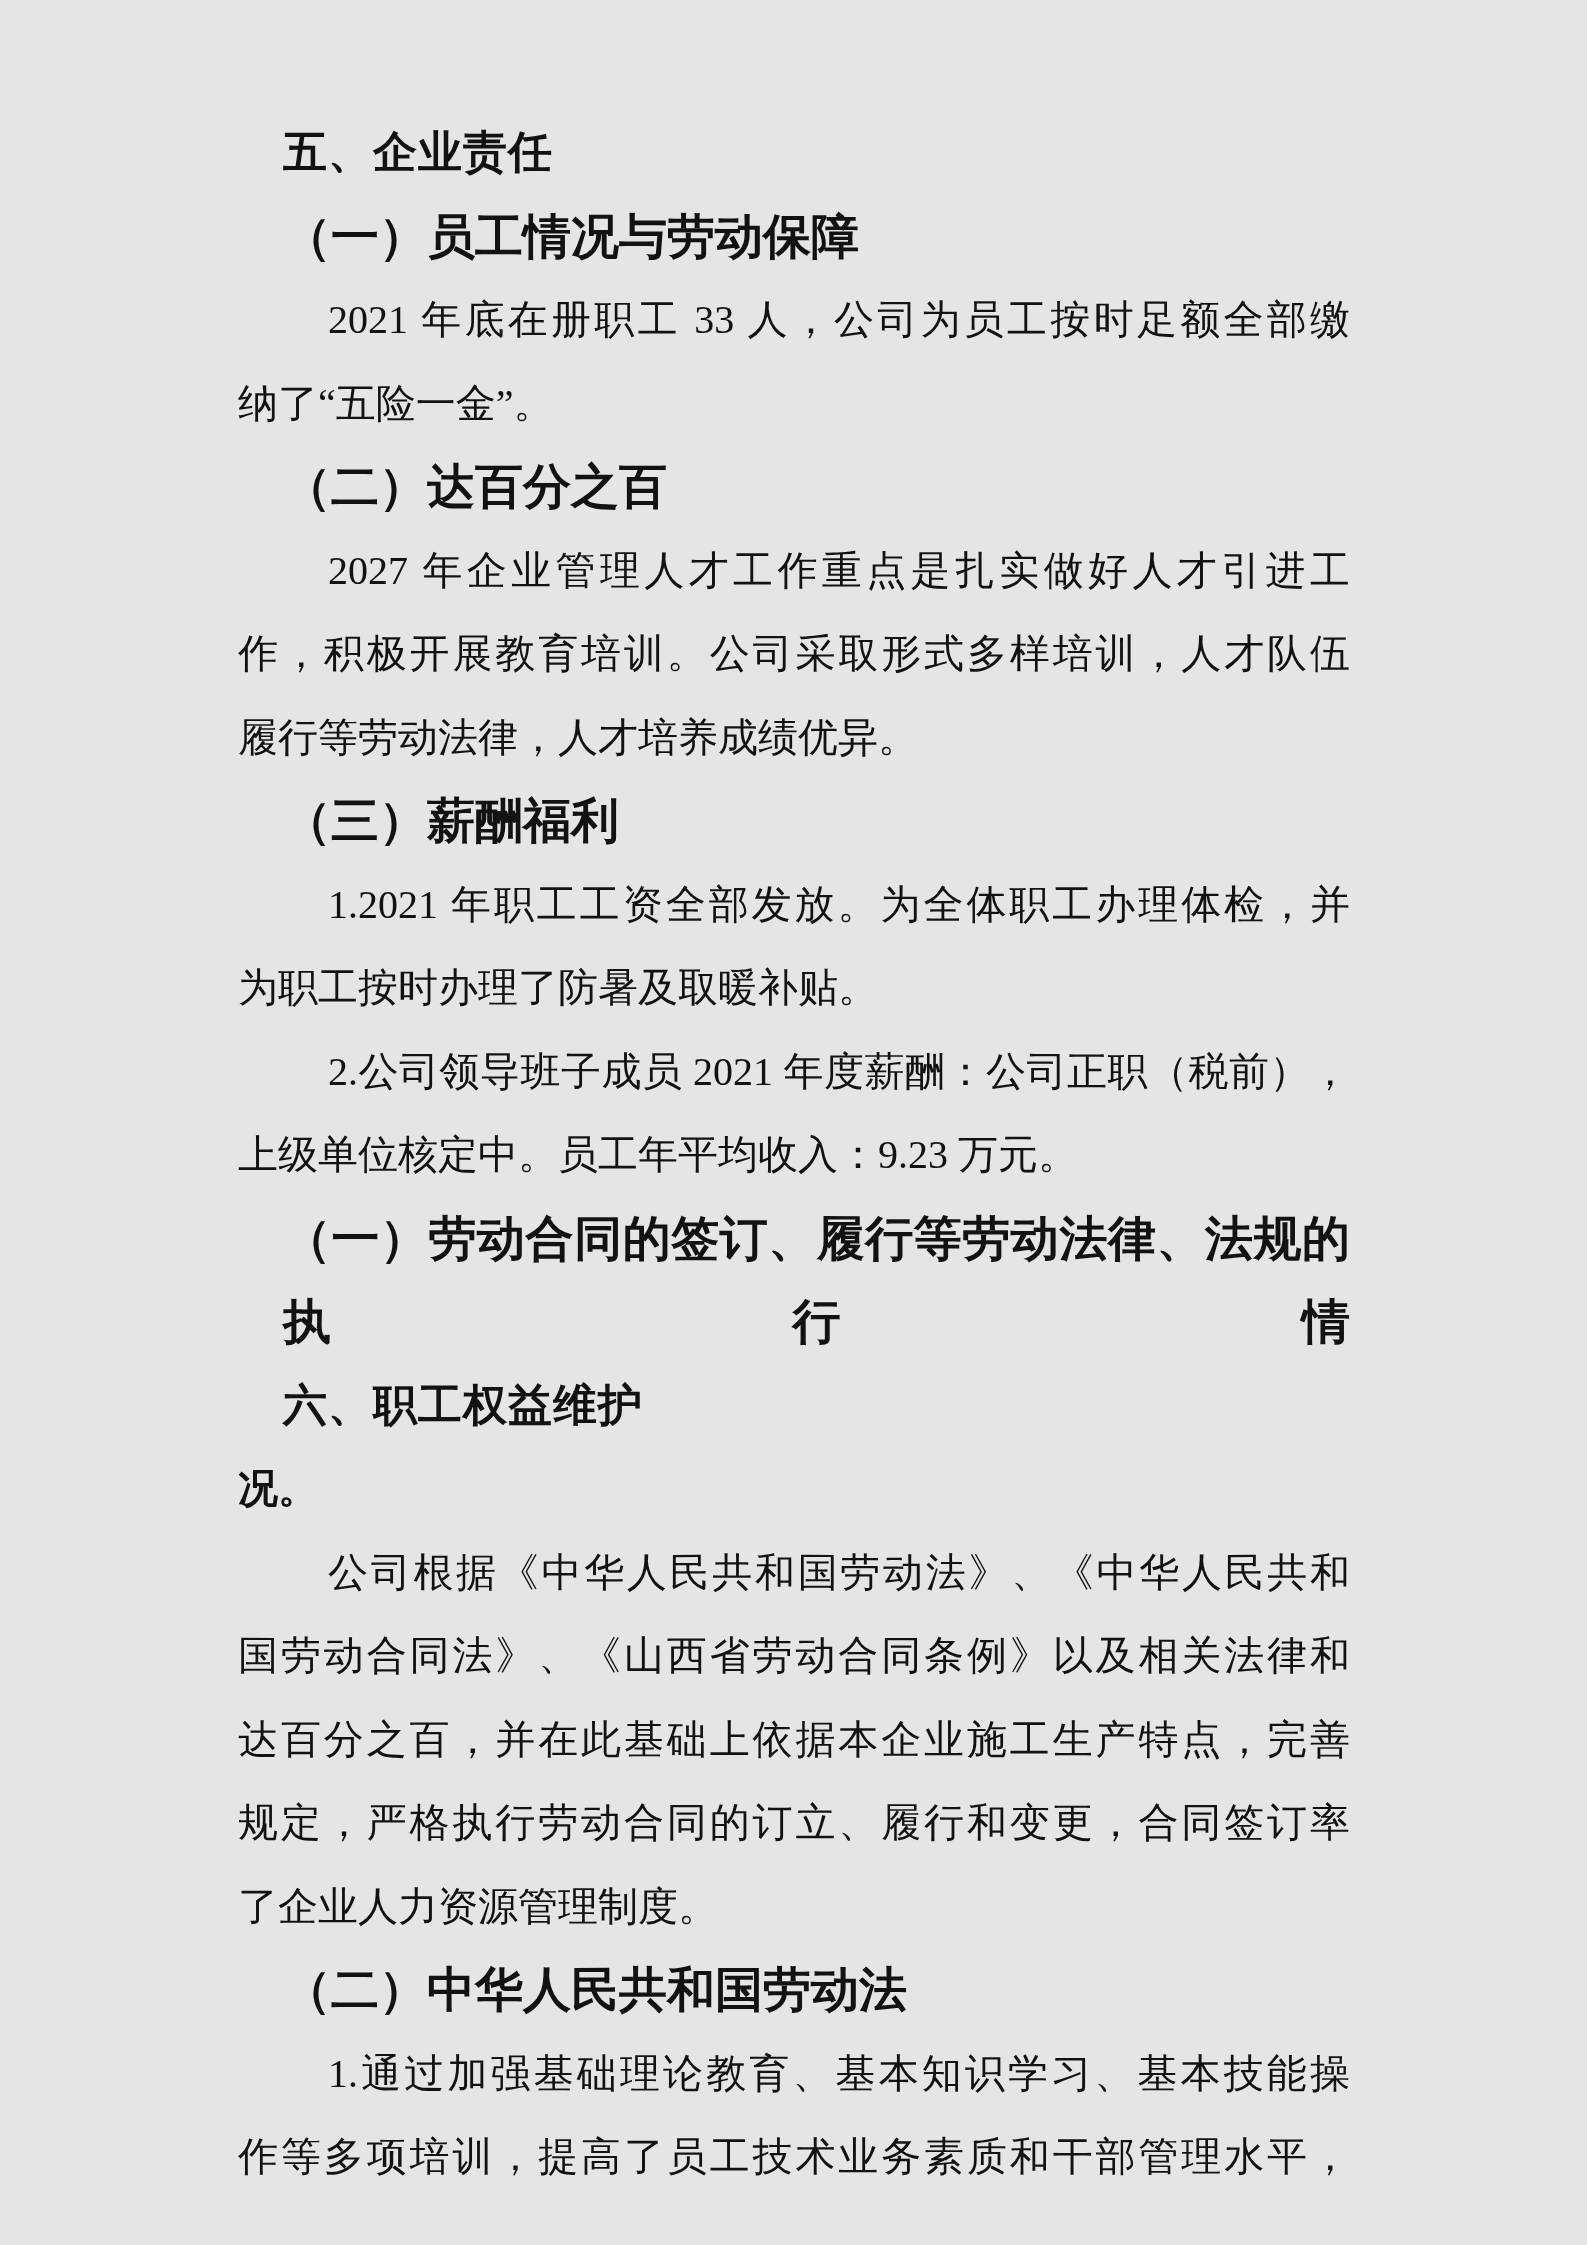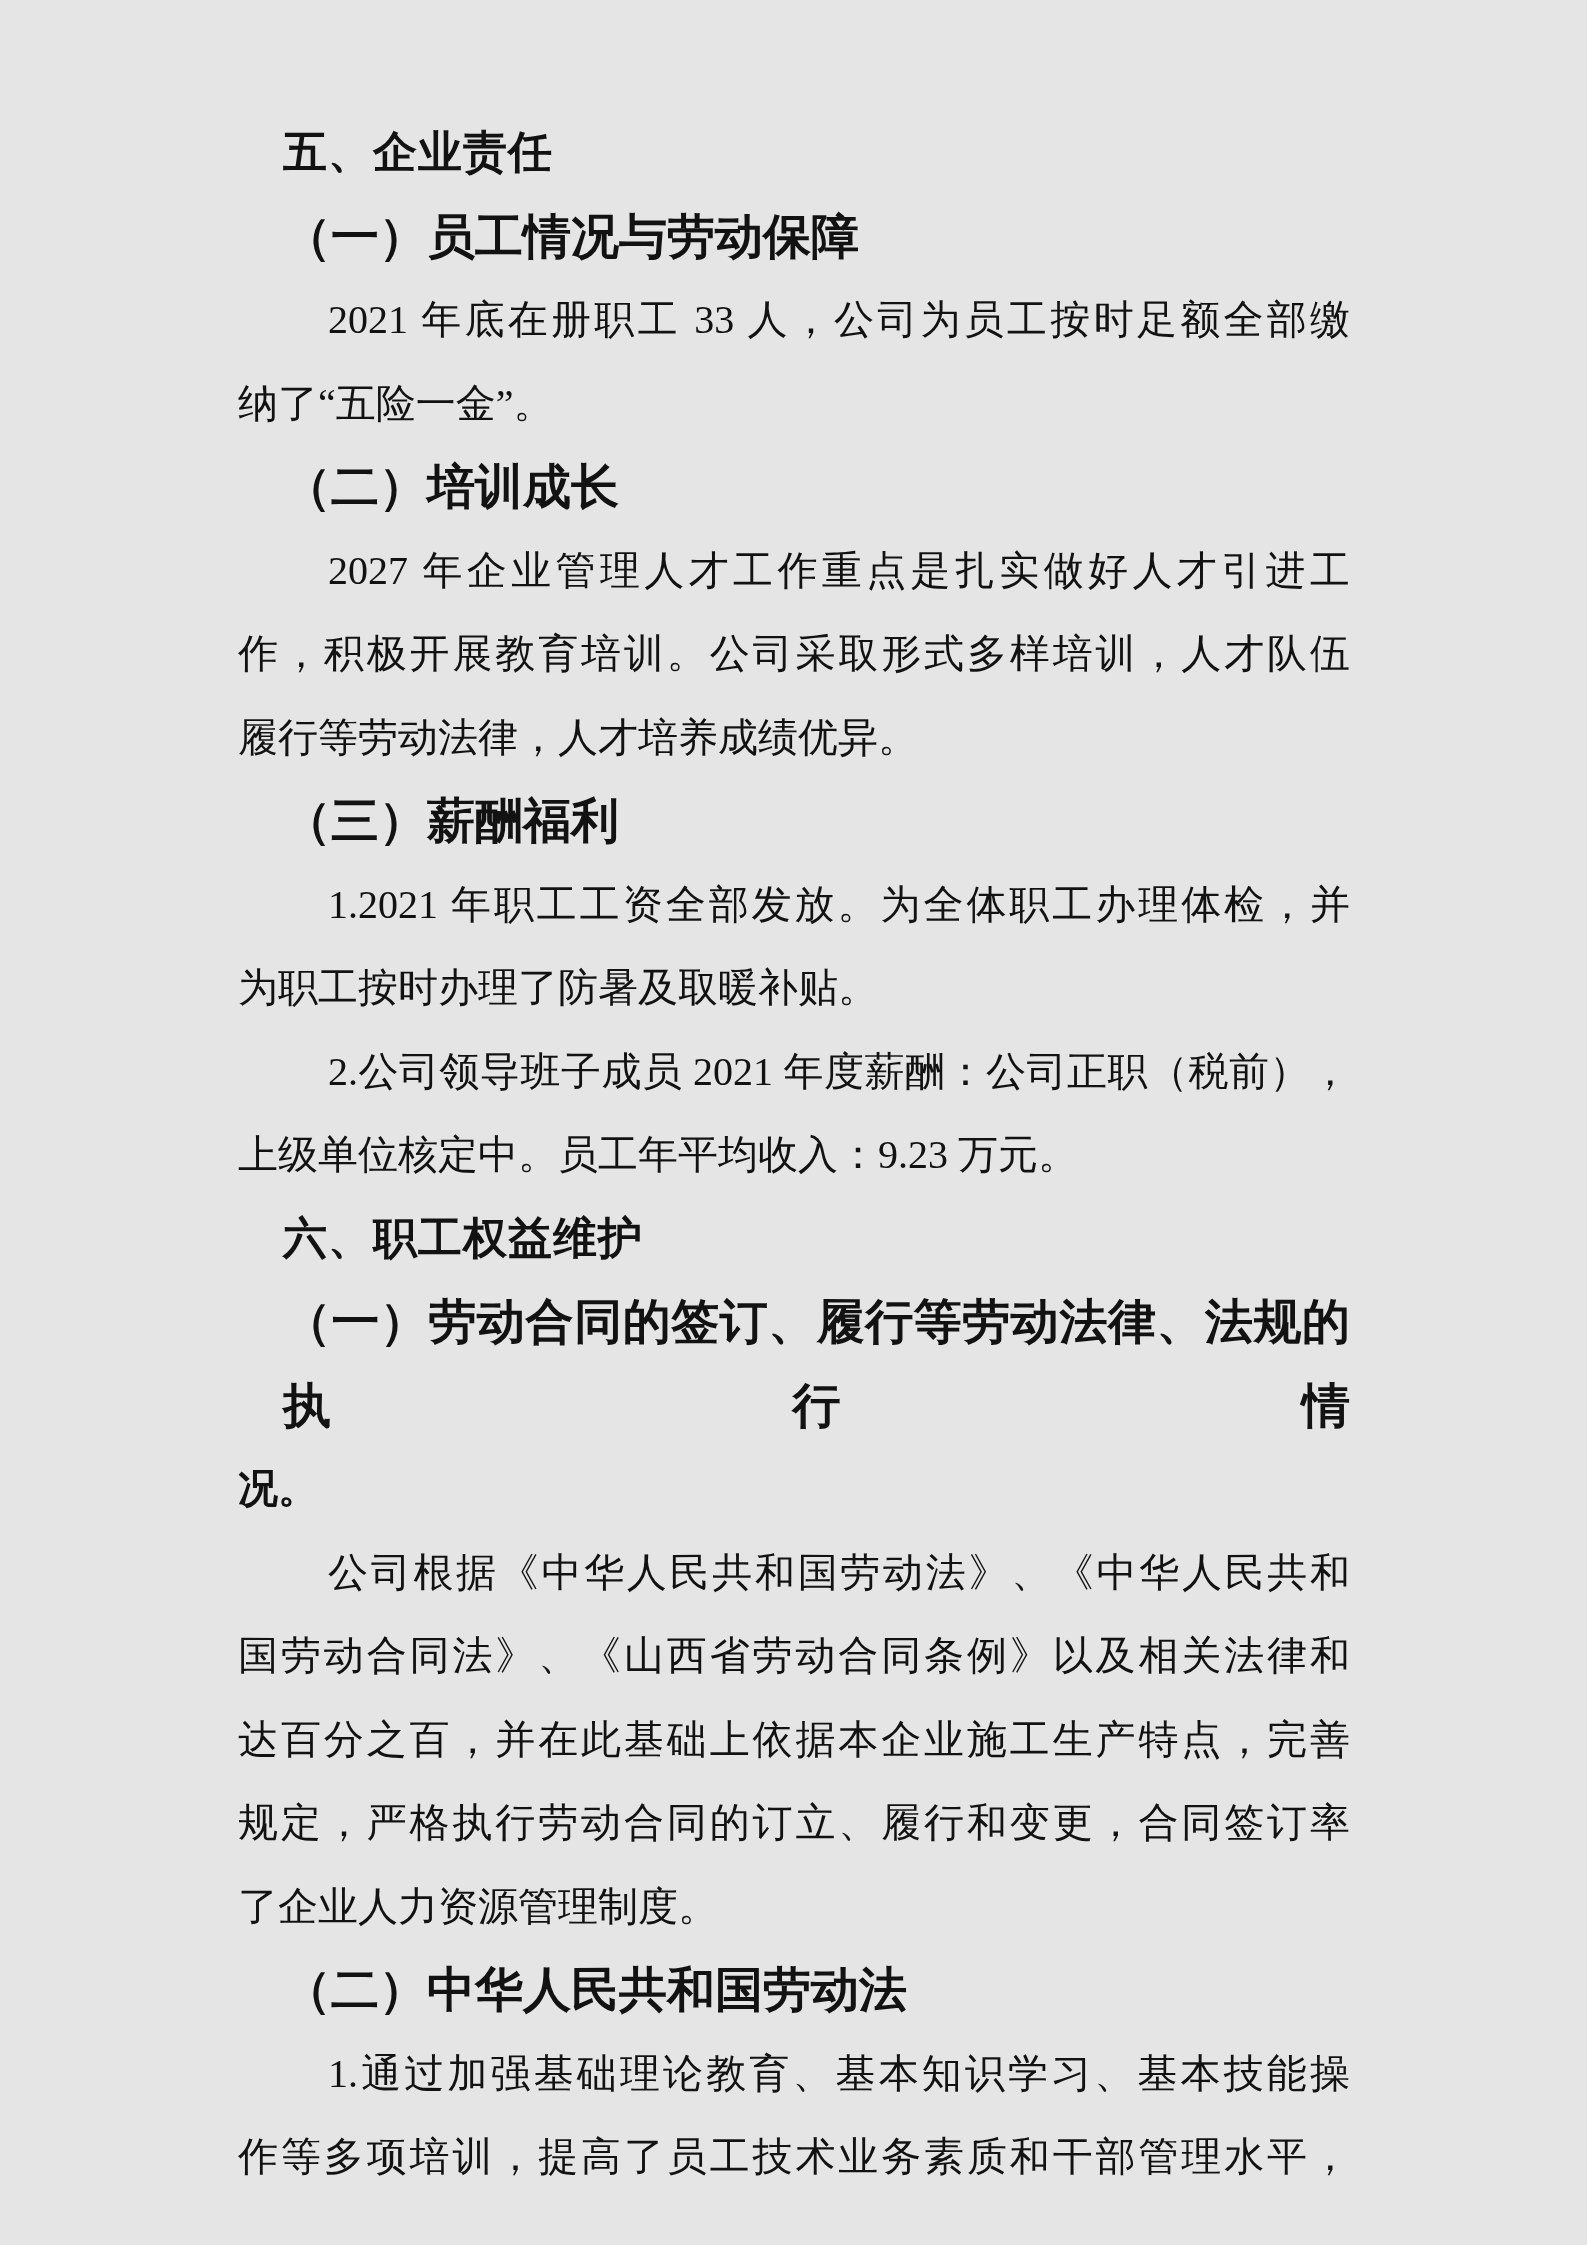--- a/index.html
+++ b/index.html
@@ -74,31 +74,31 @@
 </style>
 </head>
 <body>
 
 <div class="page">
   <div class="text-body">
       <div class="line h1">五、企业责任</div>
       <div class="line h2">（一）员工情况与劳动保障</div>
       <div class="line para-first fill">2021 年底在册职工 33 人，公司为员工按时足额全部缴</div>
       <div class="line para-cont">纳了“五险一金”。</div>
-      <div class="line h2">（二）培训成长</div>
+      <div class="line h2">（二）达百分之百</div>
       <div class="line para-first fill">2027 年企业管理人才工作重点是扎实做好人才引进工</div>
       <div class="line para-cont fill">作，积极开展教育培训。公司采取形式多样培训，人才队伍</div>
       <div class="line para-cont">履行等劳动法律，人才培养成绩优异。</div>
       <div class="line h2">（三）薪酬福利</div>
       <div class="line para-first fill">1.2021 年职工工资全部发放。为全体职工办理体检，并</div>
       <div class="line para-cont">为职工按时办理了防暑及取暖补贴。</div>
       <div class="line para-first fill">2.公司领导班子成员 2021 年度薪酬：公司正职（税前），</div>
       <div class="line para-cont">上级单位核定中。员工年平均收入：9.23 万元。</div>
+      <div class="line h2 fill">（一）劳动合同的签订、履行等劳动法律、法规的执行情</div>
       <div class="line h1">六、职工权益维护</div>
-      <div class="line h2 fill">（一）劳动合同的签订、履行等劳动法律、法规的执行情</div>
       <div class="line h2-cont">况。</div>
       <div class="line para-first fill">公司根据《中华人民共和国劳动法》、《中华人民共和</div>
       <div class="line para-cont fill">国劳动合同法》、《山西省劳动合同条例》以及相关法律和</div>
       <div class="line para-cont fill">达百分之百，并在此基础上依据本企业施工生产特点，完善</div>
       <div class="line para-cont fill">规定，严格执行劳动合同的订立、履行和变更，合同签订率</div>
       <div class="line para-cont">了企业人力资源管理制度。</div>
       <div class="line h2">（二）中华人民共和国劳动法</div>
       <div class="line para-first fill">1.通过加强基础理论教育、基本知识学习、基本技能操</div>
       <div class="line para-cont fill">作等多项培训，提高了员工技术业务素质和干部管理水平，</div>
     </div>

